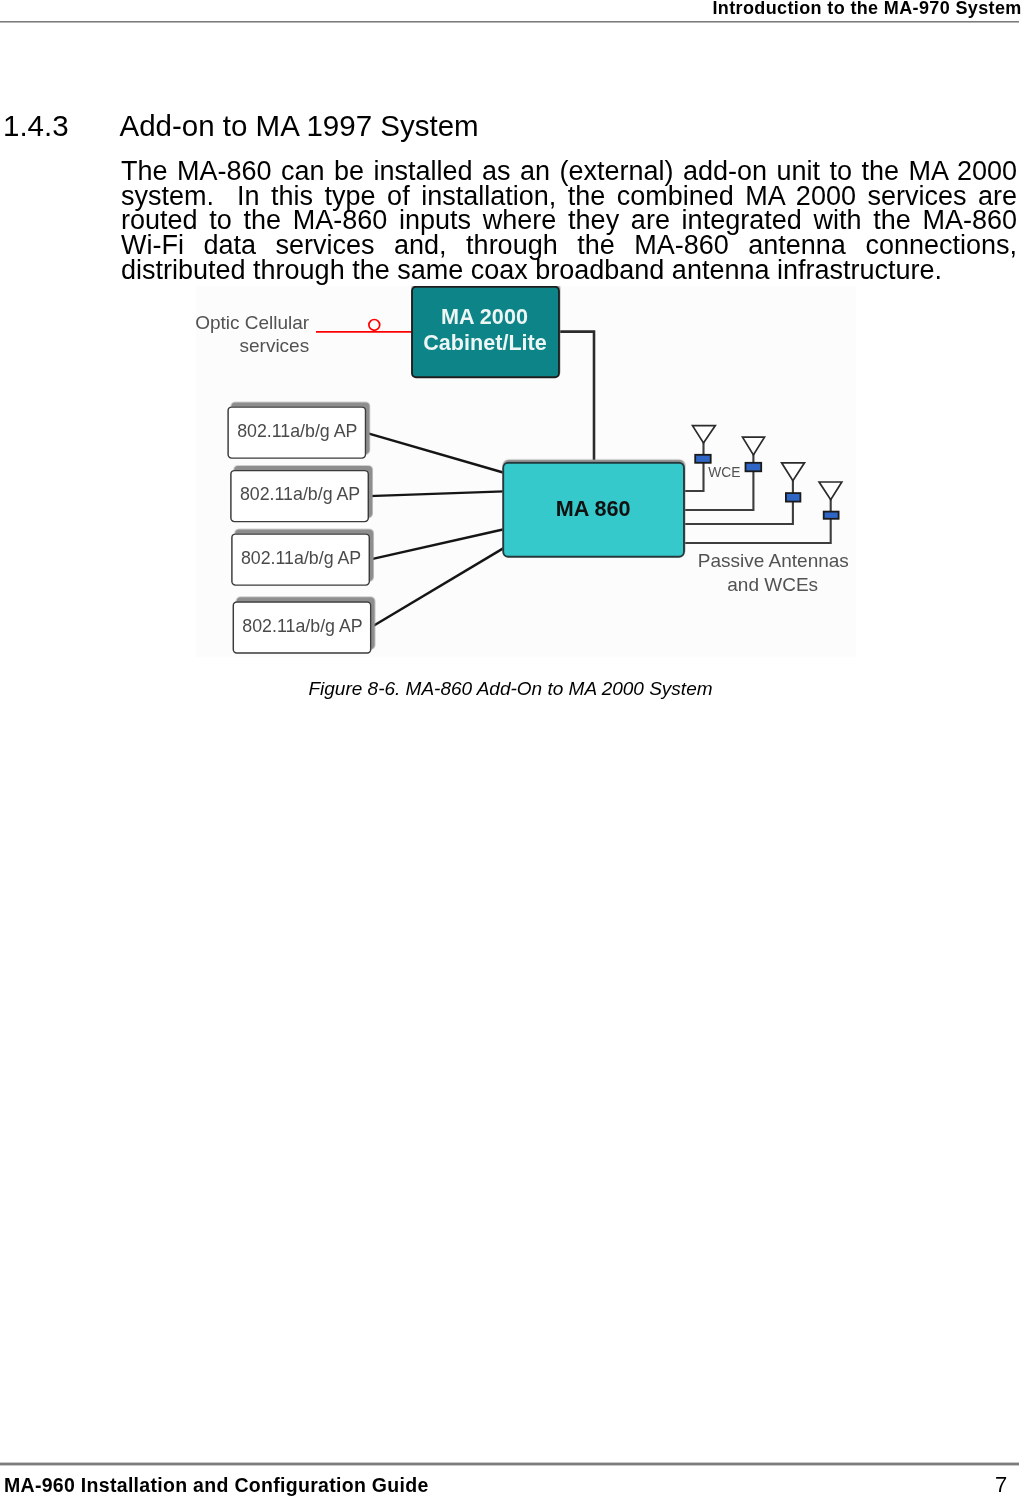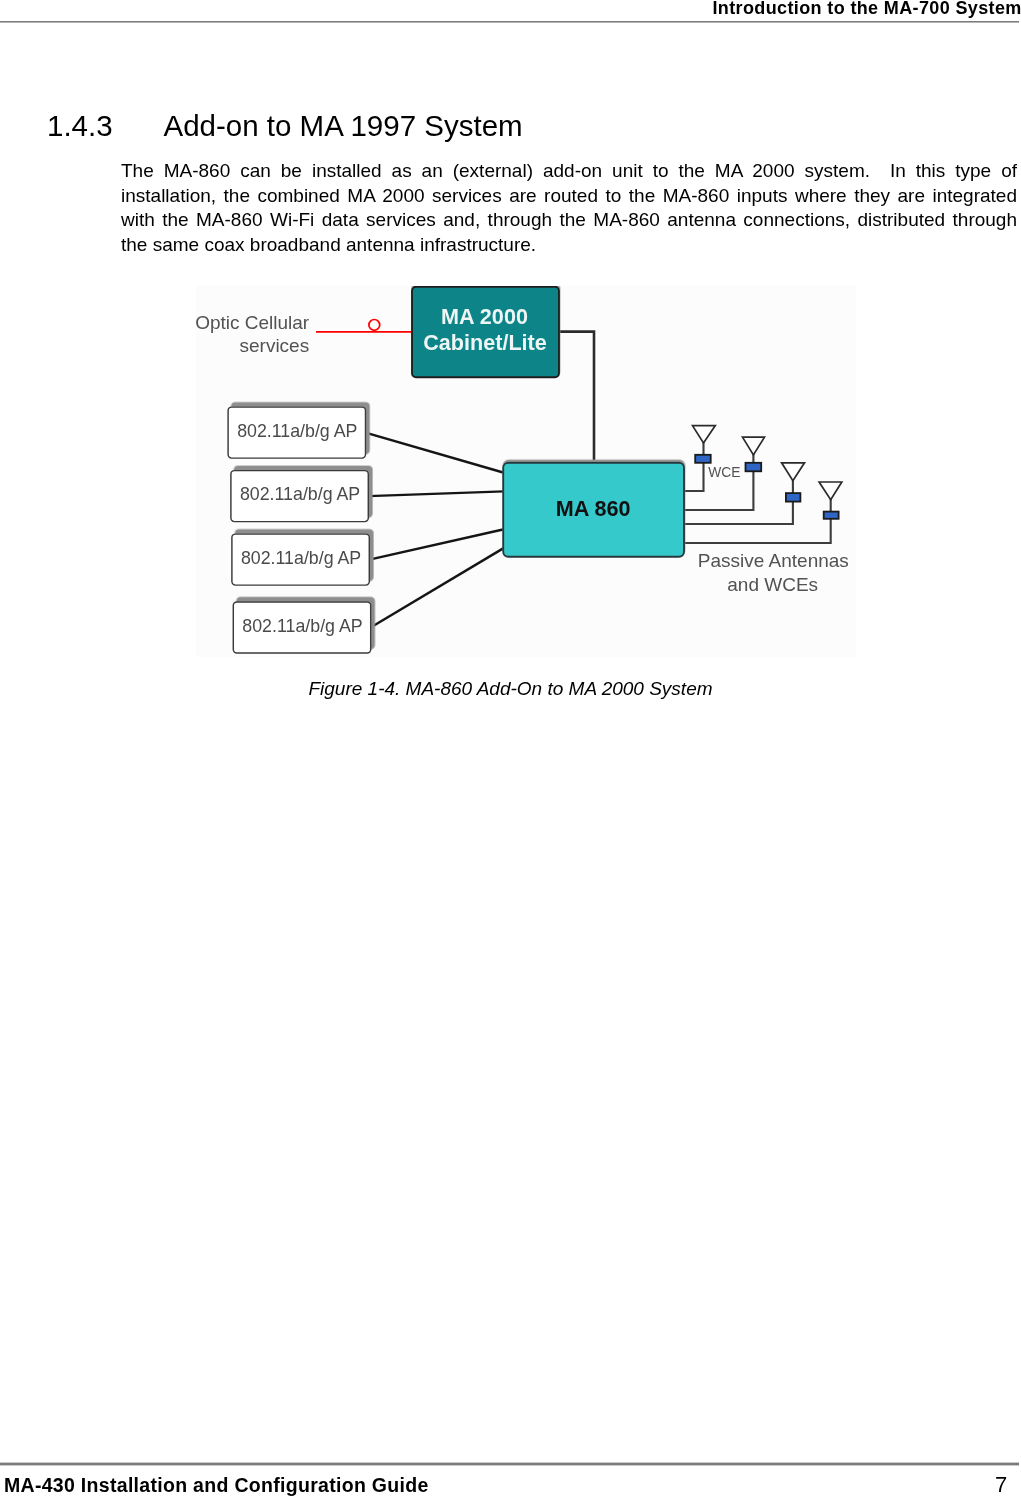--- a/index.html
+++ b/index.html
@@ -6,24 +6,24 @@
   body{width:1021px;height:1496px;background:#fff;font-family:"Liberation Sans",sans-serif;color:#000;overflow:hidden;position:relative;}
   .page{position:absolute;inset:0;opacity:0.999;}
 
   
   .hdr-text{position:absolute;left:712.5px;top:-1px;font-size:18px;font-weight:bold;letter-spacing:0.37px;white-space:nowrap;line-height:18px;}
   .hdr-rule{position:absolute;left:0px;top:21px;width:1019px;height:1px;background:#7c7c7c;}
   .hdr-rule2{position:absolute;left:0px;top:22px;width:1019px;height:1px;background:#b4b4b4;}
 
   
   .sec{position:absolute;left:3px;top:109px;font-size:29.5px;font-weight:400;white-space:nowrap;line-height:34px;}
-  .sec-num{display:inline-block;width:116.5px;margin-left:44px;}
+  .sec-num{display:inline-block;width:116.5px;}
 
   
-  .para{position:absolute;left:121px;top:158.8px;width:896px;font-size:19px;line-height:24.8px;text-align:justify;white-space:pre-wrap;}
+  .para{position:absolute;left:121px;top:158.8px;width:896px;font-size:27px;line-height:24.8px;text-align:justify;white-space:pre-wrap;}
 
   
   .fig{position:absolute;left:196px;top:286px;width:660px;height:371px;}
   .fig-svg{display:block;opacity:0.999;}
   .dg-lbl{font-family:"Liberation Sans",sans-serif;font-size:19px;fill:#525252;}
   .dg-sm{font-size:13.8px;}
   .dg-ap{font-family:"Liberation Sans",sans-serif;font-size:17.8px;fill:#4a4a4a;}
   .dg-box-ttl{font-family:"Liberation Sans",sans-serif;font-size:21.6px;font-weight:bold;fill:#edf5f5;}
   .dg-dark{fill:#111111;}
   .fig-cap{position:absolute;left:0;top:678px;width:1021px;text-align:center;font-size:19px;font-style:italic;line-height:22px;}
@@ -33,21 +33,21 @@
   .ftr-rule2{position:absolute;left:0px;top:1462px;width:1019px;height:1px;background:#c8c8c8;}
   .ftr-rule3{position:absolute;left:0px;top:1465px;width:1019px;height:1px;background:#c8c8c8;}
   .ftr-left{position:absolute;left:4px;top:1476px;font-size:19.5px;font-weight:bold;letter-spacing:0.3px;white-space:nowrap;line-height:19.5px;}
   .ftr-page{position:absolute;left:995px;top:1474px;font-size:22px;white-space:nowrap;line-height:22px;}
 </style>
 </head>
 <body>
 
 <div class="page">
 
-  <div class="hdr-text">Introduction to the MA-700 System</div>
+  <div class="hdr-text">Introduction to the MA-970 System</div>
   <div class="hdr-rule"></div>
   <div class="hdr-rule2"></div>
 
   <div class="sec"><span class="sec-num">1.4.3</span><span>Add-on to MA 1997 System</span></div>
 
   <div class="para">The MA-860 can be installed as an (external) add-on unit to the MA 2000 system.  In this type of installation, the combined MA 2000 services are routed to the MA-860 inputs where they are integrated with the MA-860 Wi-Fi data services and, through the MA-860 antenna connections, distributed through the same coax broadband antenna infrastructure.</div>
 
   <div class="fig">
     <svg class="fig-svg" viewBox="0 0 660 371" width="660" height="371">
       <defs>
@@ -132,21 +132,21 @@
         <rect x="307.2" y="176.8" width="180.8" height="94" rx="5" ry="5" fill="#34c9cc" stroke="#25393b" stroke-width="1.9" filter="url(#boxshadow)"></rect>
         <text class="dg-box-ttl dg-dark" x="397.2" y="229.6" text-anchor="middle">MA 860</text>
       </g>
 
       <g>
         <text class="dg-lbl" x="501.8" y="281.4">Passive Antennas</text>
         <text class="dg-lbl" x="531.3" y="305.3">and WCEs</text>
       </g>
     </svg>
   </div>
-  <div class="fig-cap">Figure 1-4. MA-860 Add-On to MA 2000 System</div>
+  <div class="fig-cap">Figure 8-6. MA-860 Add-On to MA 2000 System</div>
 
   <div class="ftr-rule2"></div>
   <div class="ftr-rule"></div>
   <div class="ftr-rule3"></div>
-  <div class="ftr-left">MA-430 Installation and Configuration Guide</div>
+  <div class="ftr-left">MA-960 Installation and Configuration Guide</div>
   <div class="ftr-page">7</div>
 
 </div>
 
 </body></html>

